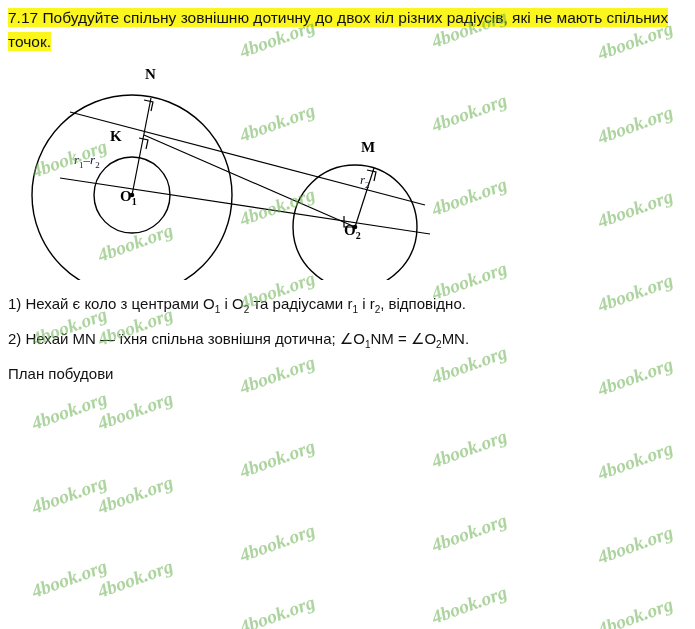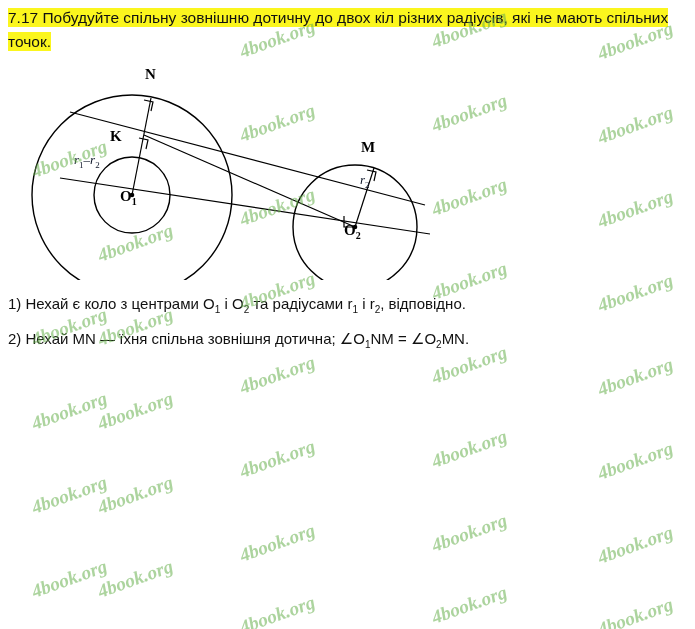--- a/index.html
+++ b/index.html
@@ -186,14 +186,15 @@
   <span class="fig-label" style="left:344px; top:162px;"><span>O</span><span class="sub">2</span></span>
 
   <span class="fig-small" style="left:74px; top:92px;"><span>r</span><span class="sub">1</span><span>–r</span><span class="sub">2</span></span>
 
   <span class="fig-small" style="left:360px; top:112px;"><span>r</span><span class="sub">2</span></span>
 </div>
 
 <div id="solution">
     <p><span>1) Нехай є коло з центрами O</span><span class="sub">1</span><span> і O</span><span class="sub">2</span><span> та радіусами r</span><span class="sub">1</span><span> і r</span><span class="sub">2</span><span>, відповідно.</span></p>
     <p><span>2) Нехай MN — їхня спільна зовнішня дотична; ∠O</span><span class="sub">1</span><span>NM = ∠O</span><span class="sub">2</span><span>MN.</span></p>
+    <p><span>План побудови</span></p>
     <p></p>
   </div>
 
 </body></html>

